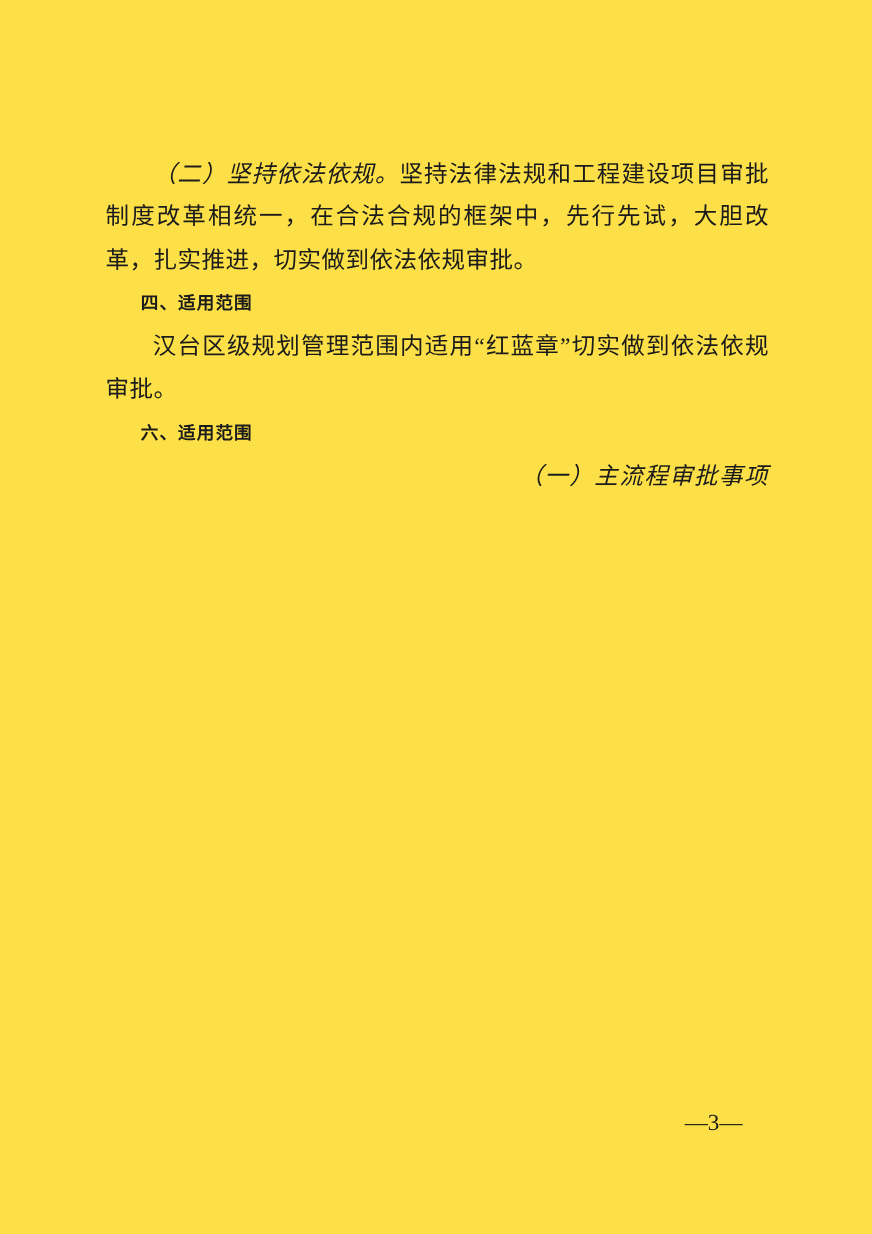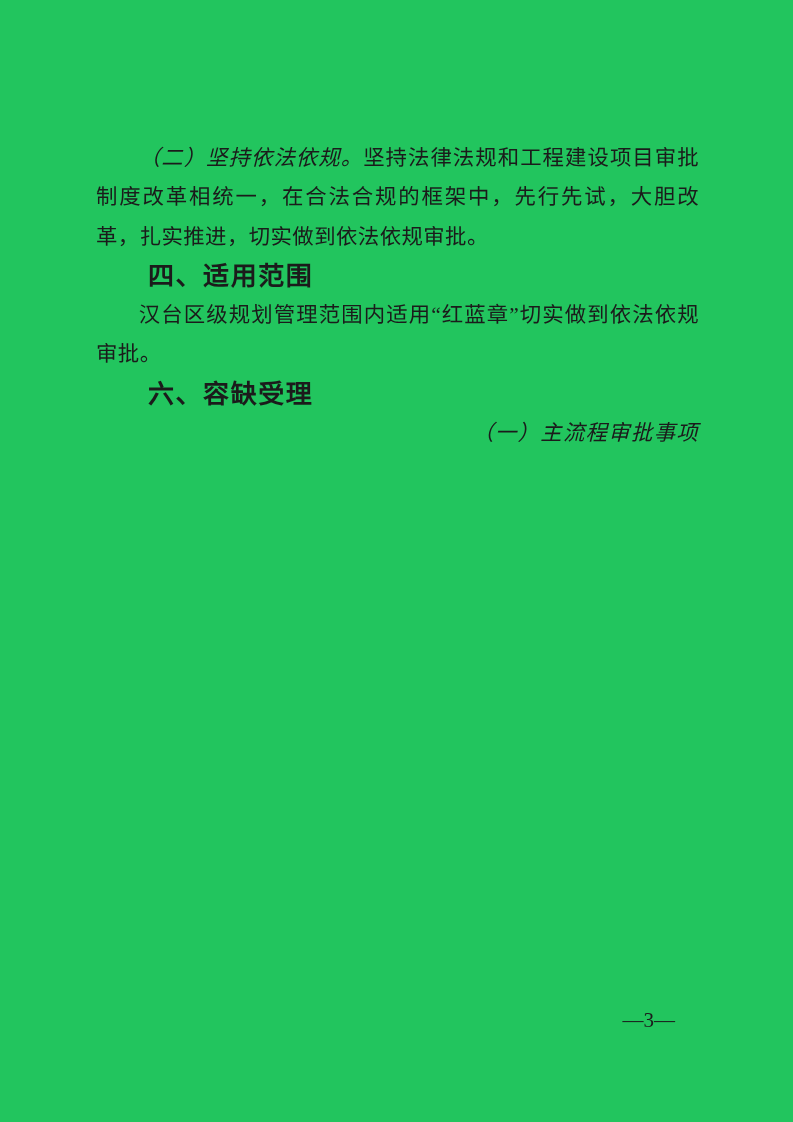--- a/index.html
+++ b/index.html
@@ -4,21 +4,21 @@
 <style>
   html, body {
     margin: 0;
     padding: 0;
     background: #ffffff;
   }
   .page {
     position: relative;
     width: 793px;
     height: 1122px;
-    background: #22c55e;
+    background: #fde047;
     overflow: hidden;
     font-family: "Liberation Serif", serif;
     color: #1b1b1b;
   }
   .content {
     position: absolute;
     left: 96px;
     top: 139px;
     width: 603px;
     font-size: 21.4px;
@@ -33,21 +33,21 @@
   }
   .kai-lead {
     font-style: italic;
   }
   .heading {
     margin: 0;
     text-indent: 2em;
     text-align: left;
     font-family: "Liberation Sans", sans-serif;
     font-weight: bold;
-    font-size: 26px;
+    font-size: 16px;
     letter-spacing: 0.06em;
   }
   .subheading {
     margin: 0;
     text-indent: 2em;
     text-align: right;
     font-style: italic;
     letter-spacing: 0.06em;
   }
   .page-number {
@@ -68,21 +68,21 @@
 
     <p class="para"><span class="kai-lead">（二）坚持依法依规。</span><span>坚持法律法规和工程建设项目审批制度改革相统一，在合法合规的框架中，先行先试，大胆改革，扎实推进，切实做到依法依规审批。</span></p>
 
 
     <h3 class="heading">四、适用范围</h3>
 
     <p class="para">汉台区级规划管理范围内适用“红蓝章”切实做到依法依规审批。</p>
 
 
 
-    <h3 class="heading">六、容缺受理</h3>
+    <h3 class="heading">六、适用范围</h3>
 
     <p class="subheading">（一）主流程审批事项</p>
 
 
   </div>
 
   <div class="page-number">—3—</div>
 </div>
 
 </body></html>

